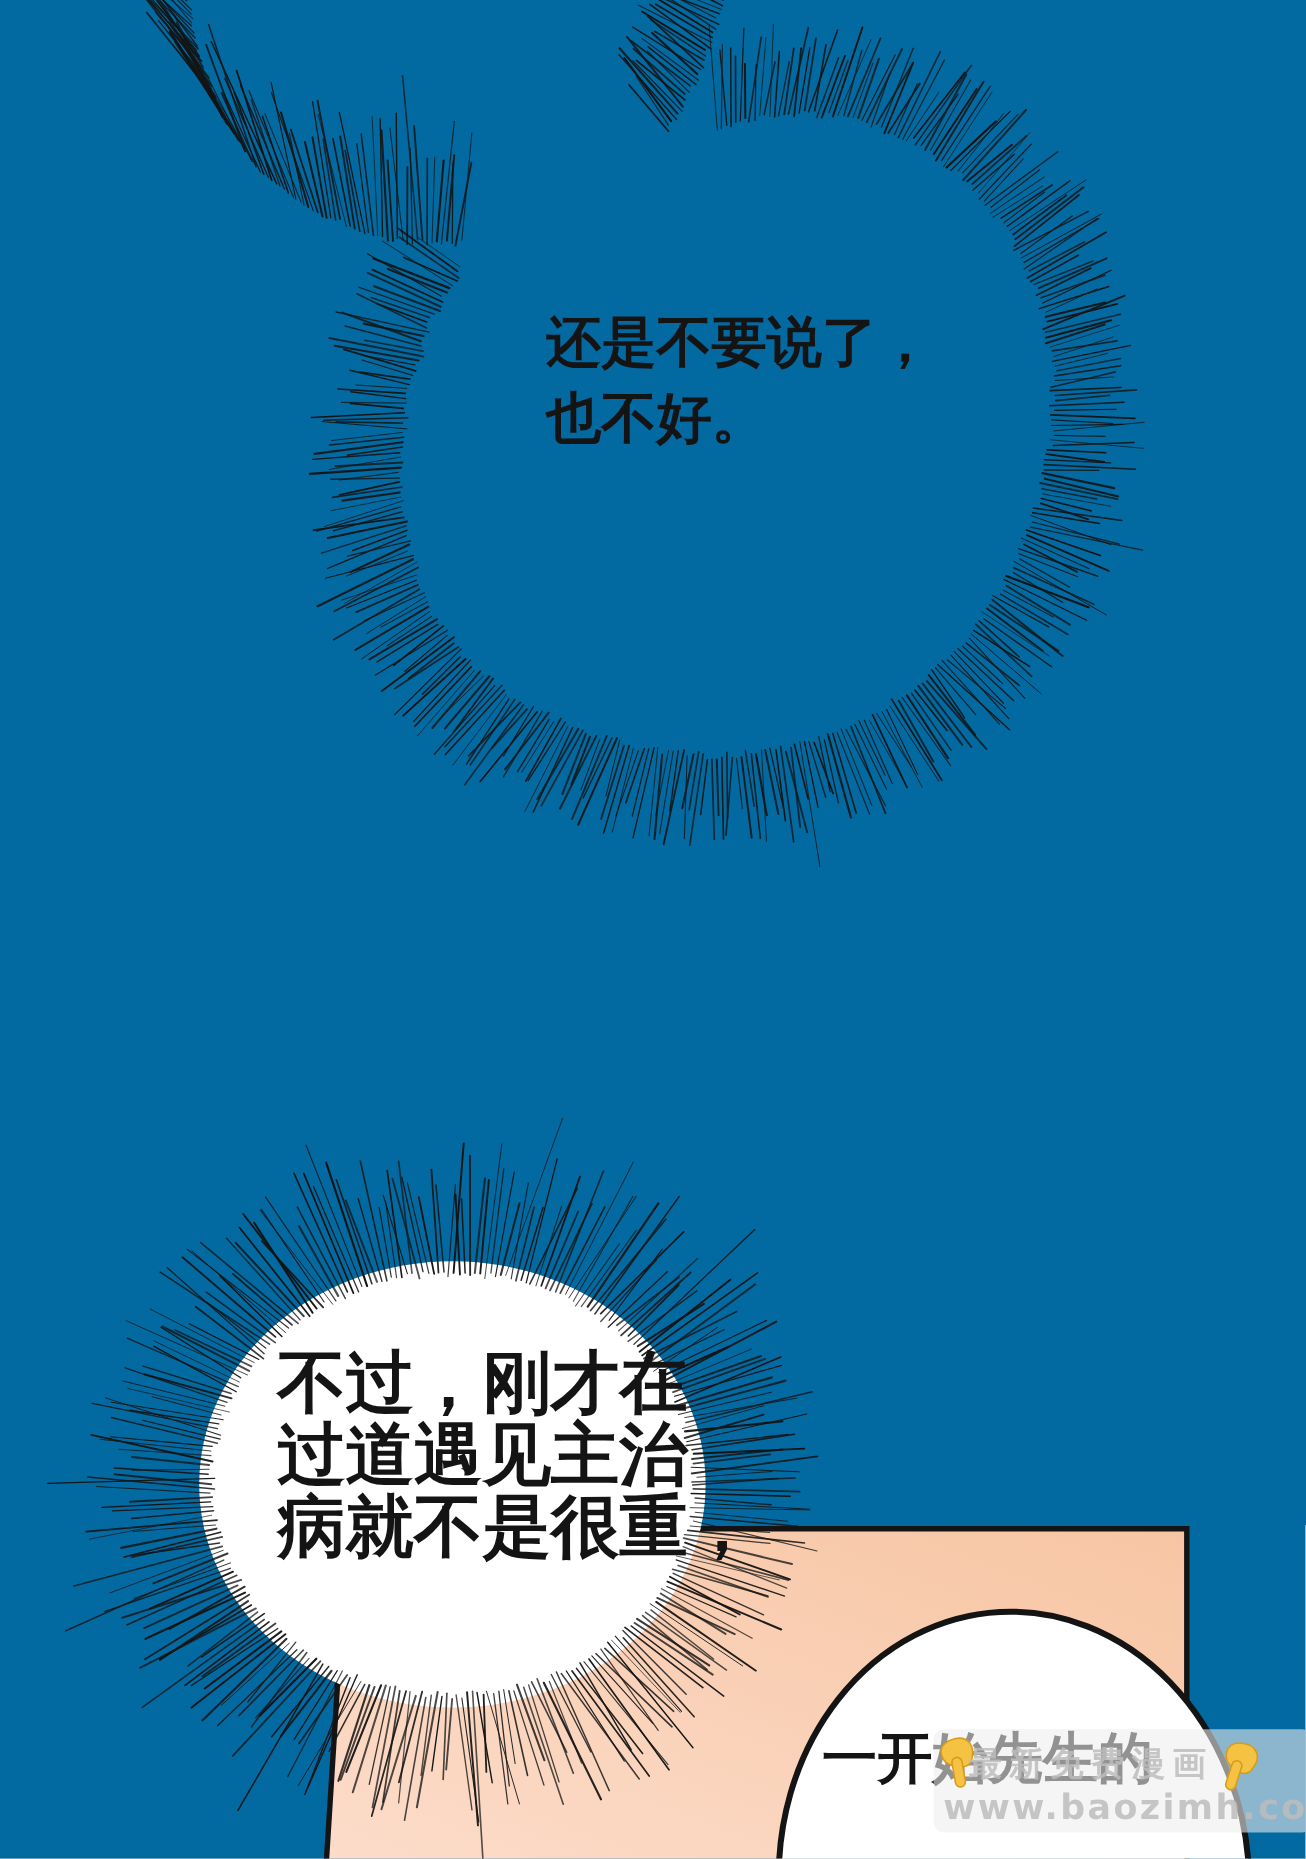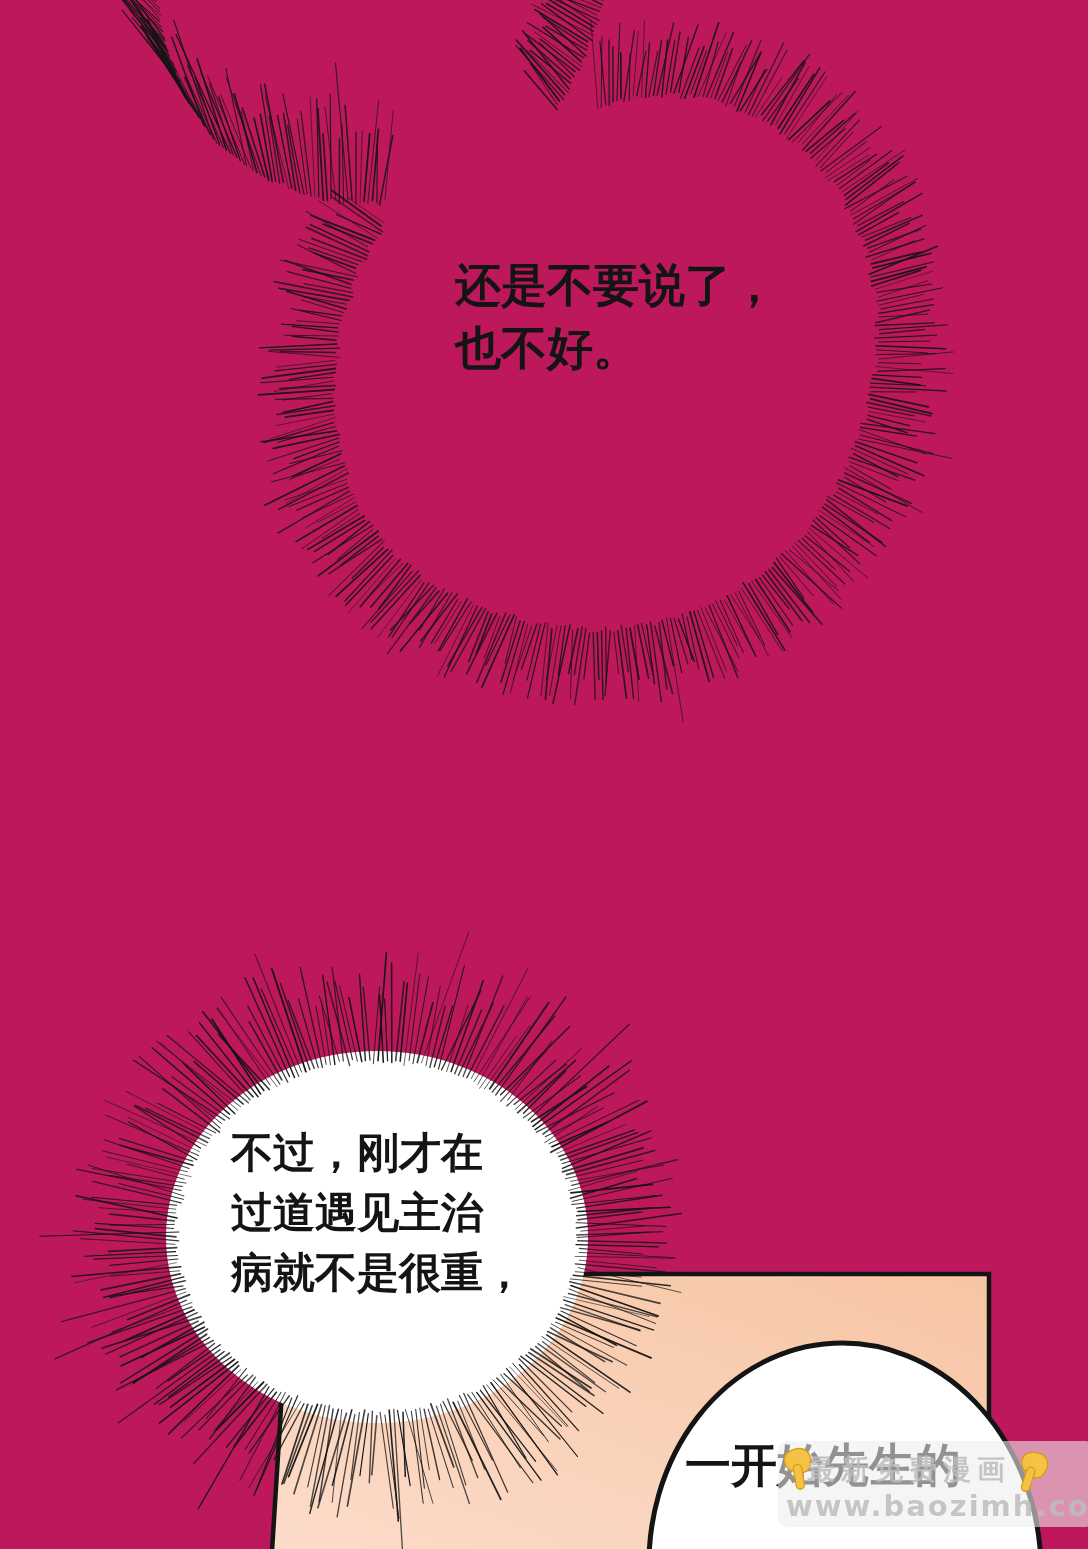--- a/index.html
+++ b/index.html
@@ -1,22 +1,22 @@
 <!DOCTYPE html>
 <html style="--ink: #141414; --panel_peach_dark: #f7c5a3; --panel_peach_light: #fcdcca; --watermark_gray: #bdbdbd; --watermark_box: #ededed; --emoji_yellow: #f6c244;"><head>
 <meta charset="utf-8">
 <style>
   html,body{margin:0;padding:0;background:#ffffff;}
-  #page{position:relative;width:1088px;height:1549px;overflow:hidden;background:#be185d;
+  #page{position:relative;width:1088px;height:1549px;overflow:hidden;background:#0369a1;
         font-family:"DejaVu Sans",sans-serif;}
   #art{position:absolute;left:0;top:0;}
   .dialogue{position:absolute;color:var(--ink,#111);font-weight:700;z-index:5;}
   .dialogue div{white-space:nowrap;}
   .b1{left:455px;top:254px;font-size:46px;line-height:63px;}
-  .b2{left:231px;top:1123px;font-size:42px;line-height:60px;}
+  .b2{left:231px;top:1123px;font-size:57px;line-height:60px;}
   .b3{left:685px;top:1439px;font-size:46px;line-height:53px;}
   .watermark{position:absolute;left:778px;top:1441px;width:312px;height:86px;z-index:9;}
   .wm-box{position:absolute;left:0;top:0;right:-4px;bottom:0;background:var(--watermark_box,#ededed);
           opacity:.58;border-radius:9px;}
   .wm-line{position:absolute;color:var(--watermark_gray,#bdbdbd);opacity:.85;font-weight:700;white-space:nowrap;}
   .wm-1{left:29px;top:10px;font-size:28px;letter-spacing:6px;}
   .wm-2{left:8px;top:48px;font-size:29px;letter-spacing:2px;}
   .hand{position:absolute;width:34px;height:48px;}
   .hand-left{left:3px;top:4px;transform:rotate(-10deg);}
   .hand-right{left:236px;top:7px;transform:rotate(18deg);}

